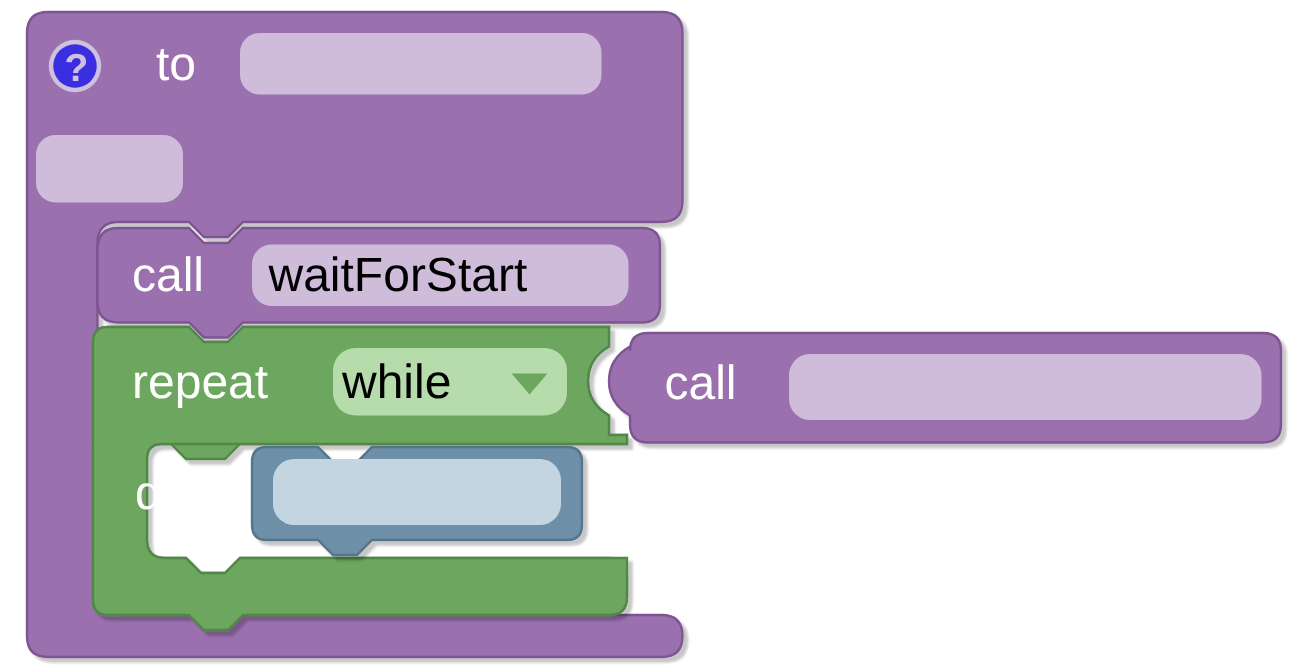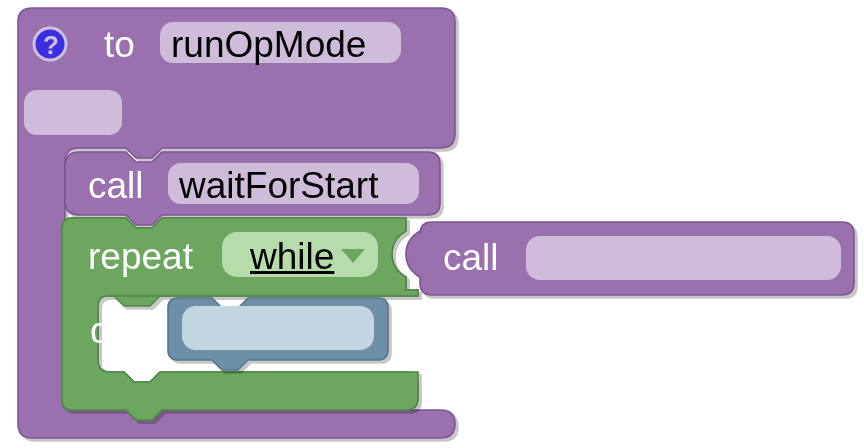--- a/index.html
+++ b/index.html
@@ -3,21 +3,21 @@
 <meta charset="utf-8">
 <style>
   html,body{margin:0;padding:0;background:#ffffff;}
   body{width:864px;height:448px;overflow:hidden;
        font-family:"Liberation Sans",sans-serif;}
   #stage{position:relative;width:864px;height:448px;background:#fff;}
   svg.blocks{position:absolute;left:0;top:0;width:864px;height:448px;}
   .lbl{position:absolute;white-space:nowrap;line-height:1;}
   .lbl-white{color:#ffffff;}
   .lbl-dark{color:#000000;}
-  .fsz{font-size:37px;}
+  .fsz{font-size:32px;}
   .qmark{position:absolute;color:#cfc0e0;font-size:26px;font-weight:bold;
          line-height:1;white-space:nowrap;}
 </style>
 </head>
 <body>
 
 <div id="stage">
 
   <svg class="blocks" viewBox="0 0 864 448" xmlns="http://www.w3.org/2000/svg">
     <defs>
@@ -175,25 +175,24 @@
         L 178,360
         Q 168,360 168,350
         Z" fill="#6d8fa8" stroke="#55748a" stroke-width="1.6"></path>
     </g>
     <rect x="182" y="306" width="192" height="44" rx="14" ry="14" fill="#c3d5e0"></rect>
   </svg>
 
   <span class="qmark" style="left:43px;top:32px;">?</span>
 
   <span class="lbl lbl-white fsz" style="left:104px;top:26px;">to</span>
-  <span class="lbl lbl-dark fsz" style="left:171px;top:26px;">runOpMode</span>
 
   <span class="lbl lbl-white fsz" style="left:88px;top:167px;">call</span>
   <span class="lbl lbl-dark fsz" style="left:179px;top:167px;">waitForStart</span>
 
   <span class="lbl lbl-white fsz" style="left:88px;top:238px;">repeat</span>
-  <span class="lbl lbl-dark fsz" style="left:250px;top:238px;text-decoration:underline;">while</span>
+  <span class="lbl lbl-dark fsz" style="left:228px;top:238px;">while</span>
   <span class="lbl lbl-white fsz" style="left:90px;top:312px;">do</span>
 
   <span class="lbl lbl-white fsz" style="left:443px;top:239px;">call</span>
 
 
 </div>
 
 </body></html>

